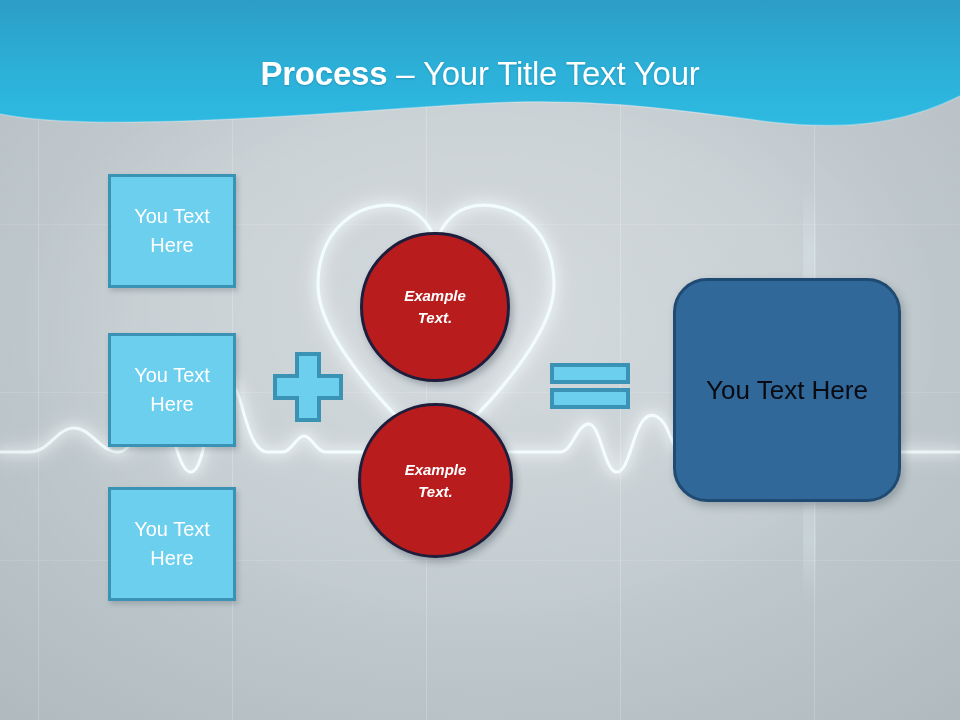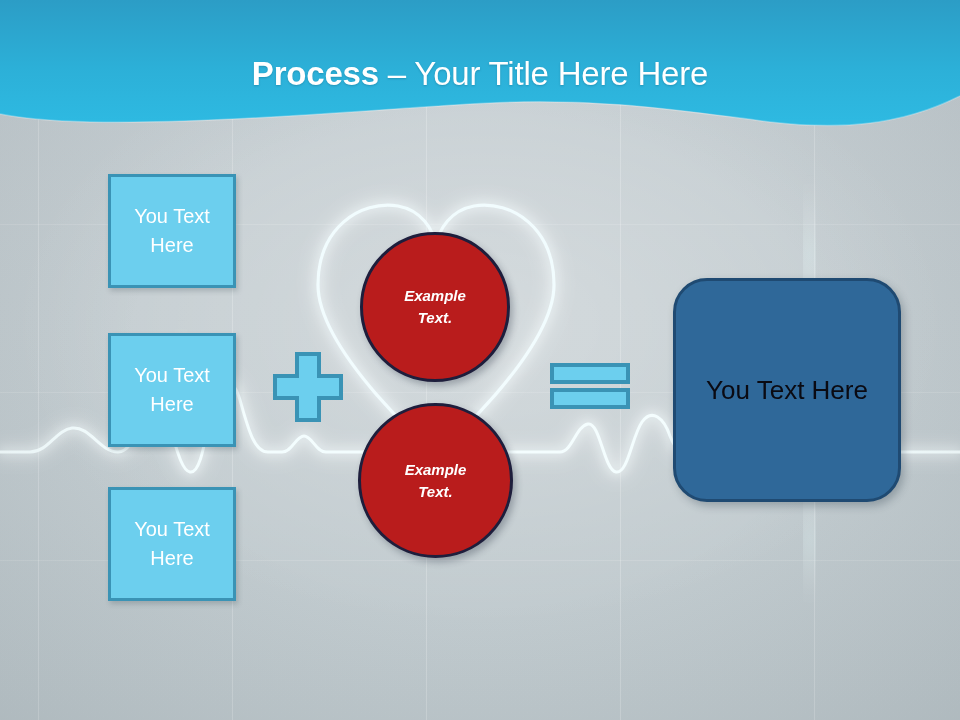--- a/index.html
+++ b/index.html
@@ -293,21 +293,21 @@
                C 50 121, 20 118, 0 114 Z" fill="url(#hdrGrad)"></path>
       <path d="M0 114
                C 20 118, 50 121, 90 122
                C 200 124, 330 113, 470 104
                C 600 96, 690 112, 770 122
                C 840 130, 900 126, 960 96" fill="none" stroke="#ffffff" stroke-opacity="0.28" stroke-width="1.5"></path>
     </svg>
   </div>
 
   <div class="title">
-    <span class="strong">Process</span><span class="light"> – Your Title Here Here</span>
+    <span class="strong">Process</span><span class="light"> – Your Title Text Your</span>
   </div>
 
   <div class="tilebox" id="tile-1">
     <span>You Text Here</span>
   </div>
   <div class="tilebox" id="tile-2">
     <span>You Text Here</span>
   </div>
   <div class="tilebox" id="tile-3">
     <span>You Text Here</span>

